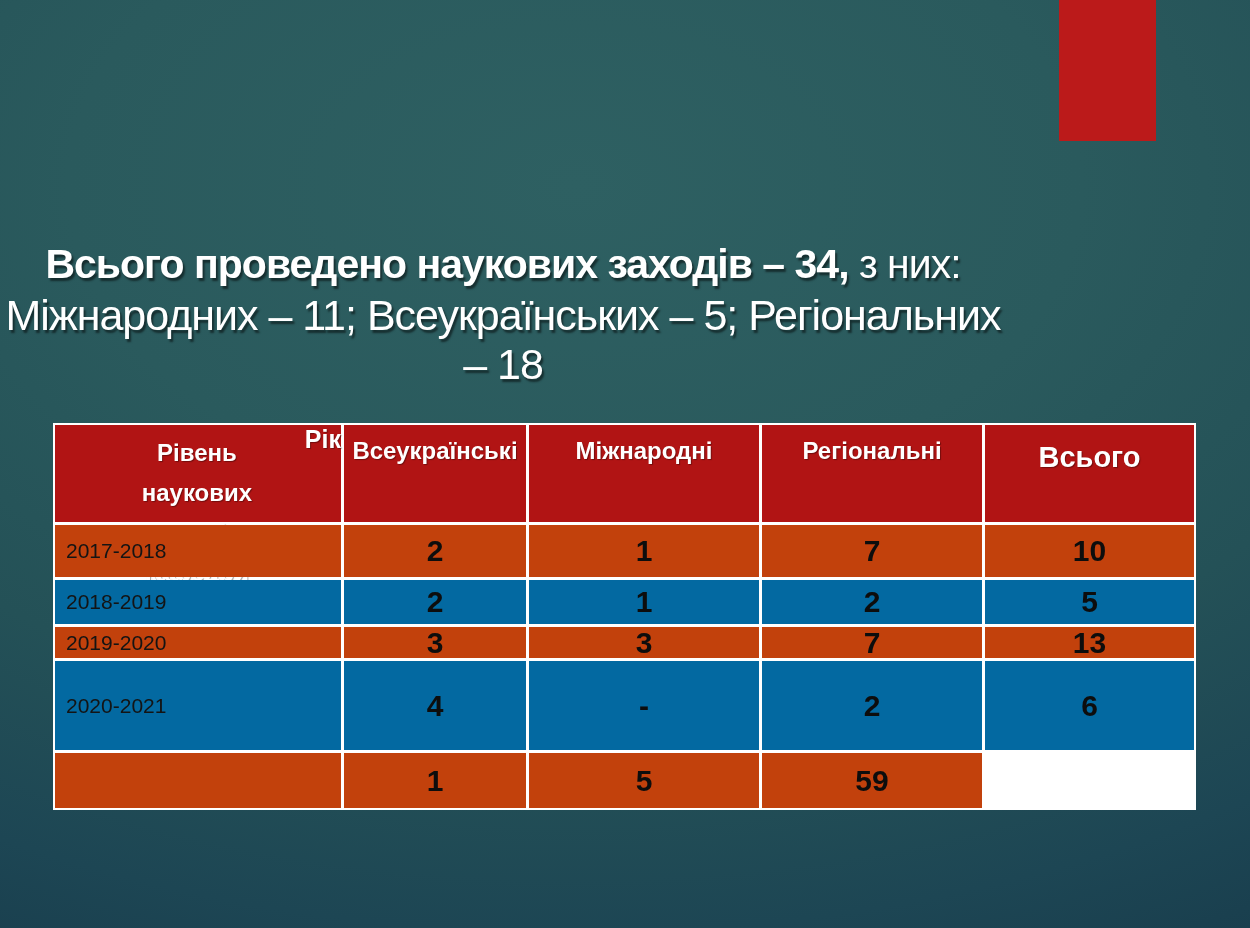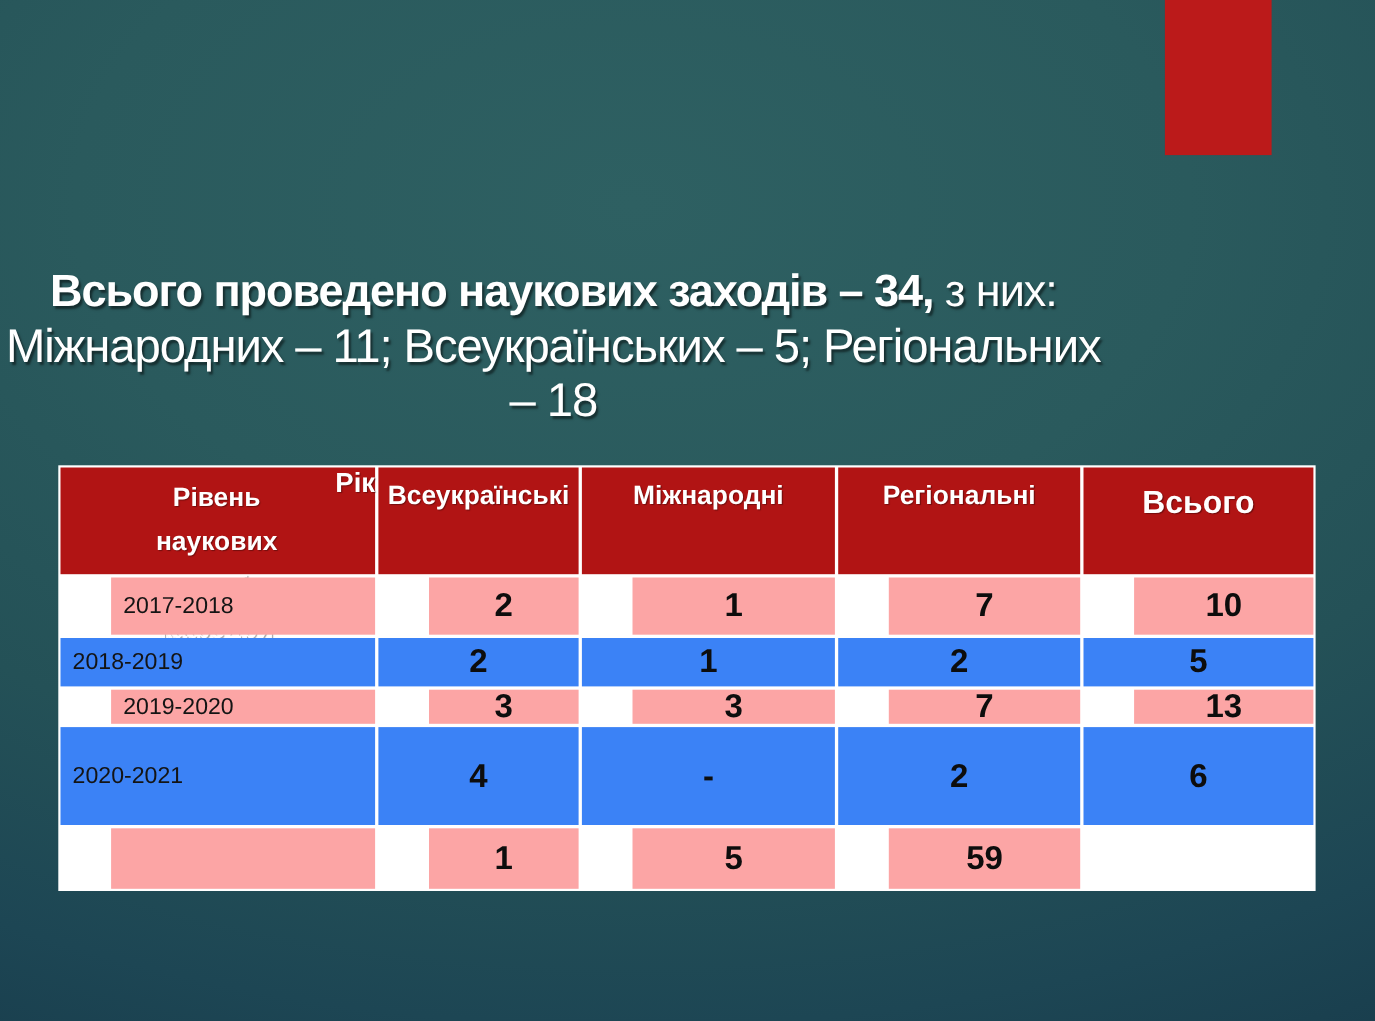--- a/index.html
+++ b/index.html
@@ -57,22 +57,22 @@
     flex-direction:row;justify-content:space-between;
     align-items:stretch;padding:0;
   }
   .corner .lvl{
     padding:8px 12px 0 56px;text-align:center;line-height:40px;font-size:24px;
   }
   .corner .yr{
     padding:0 0 8px 10px;font-size:25px;
   }
   .th.tot{font-size:29px;padding-top:16px;}
-  .dark{background:#fca5a5;margin-left:46px;}
-  .light{background:#3b82f6;}
+  .dark{background:#c2410c;}
+  .light{background:#0369a1;}
   .year{
     align-items:center;padding-left:11px;font-size:21px;color:#141414;
   }
   .num{
     align-items:center;justify-content:center;
     font-size:30px;font-weight:700;color:#0d0d0d;
   }
 </style>
 </head>
 <body>

